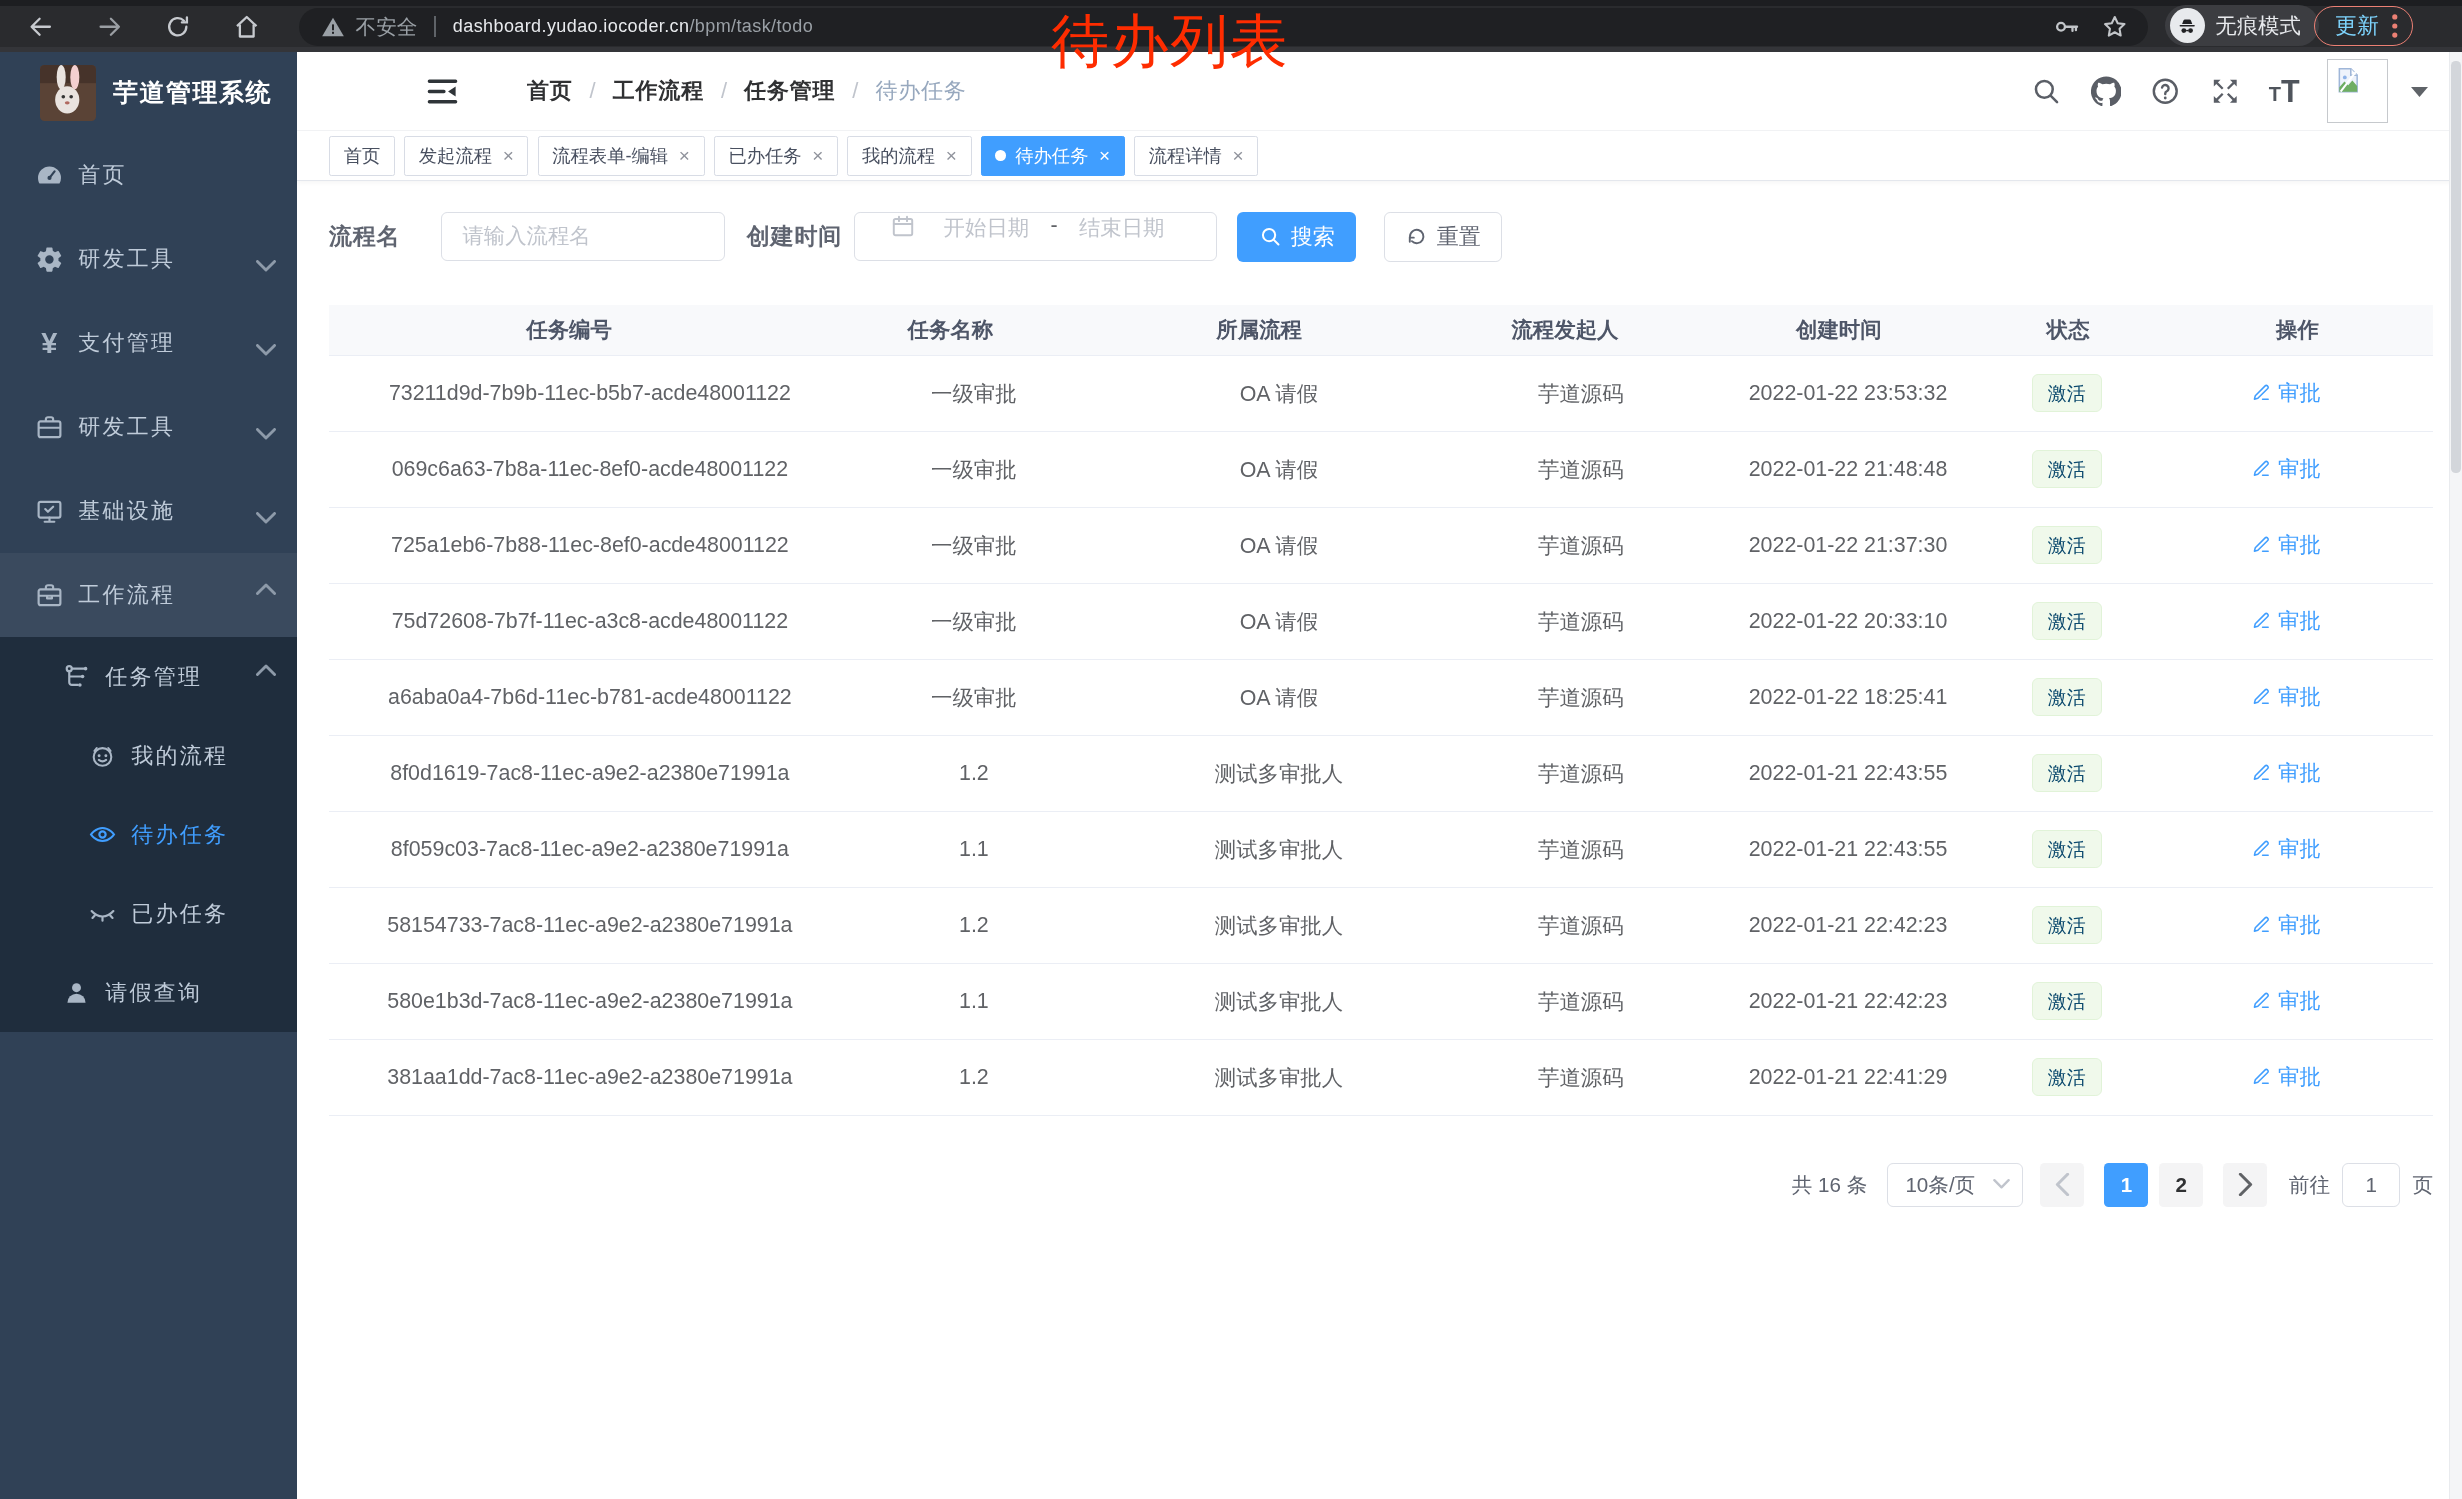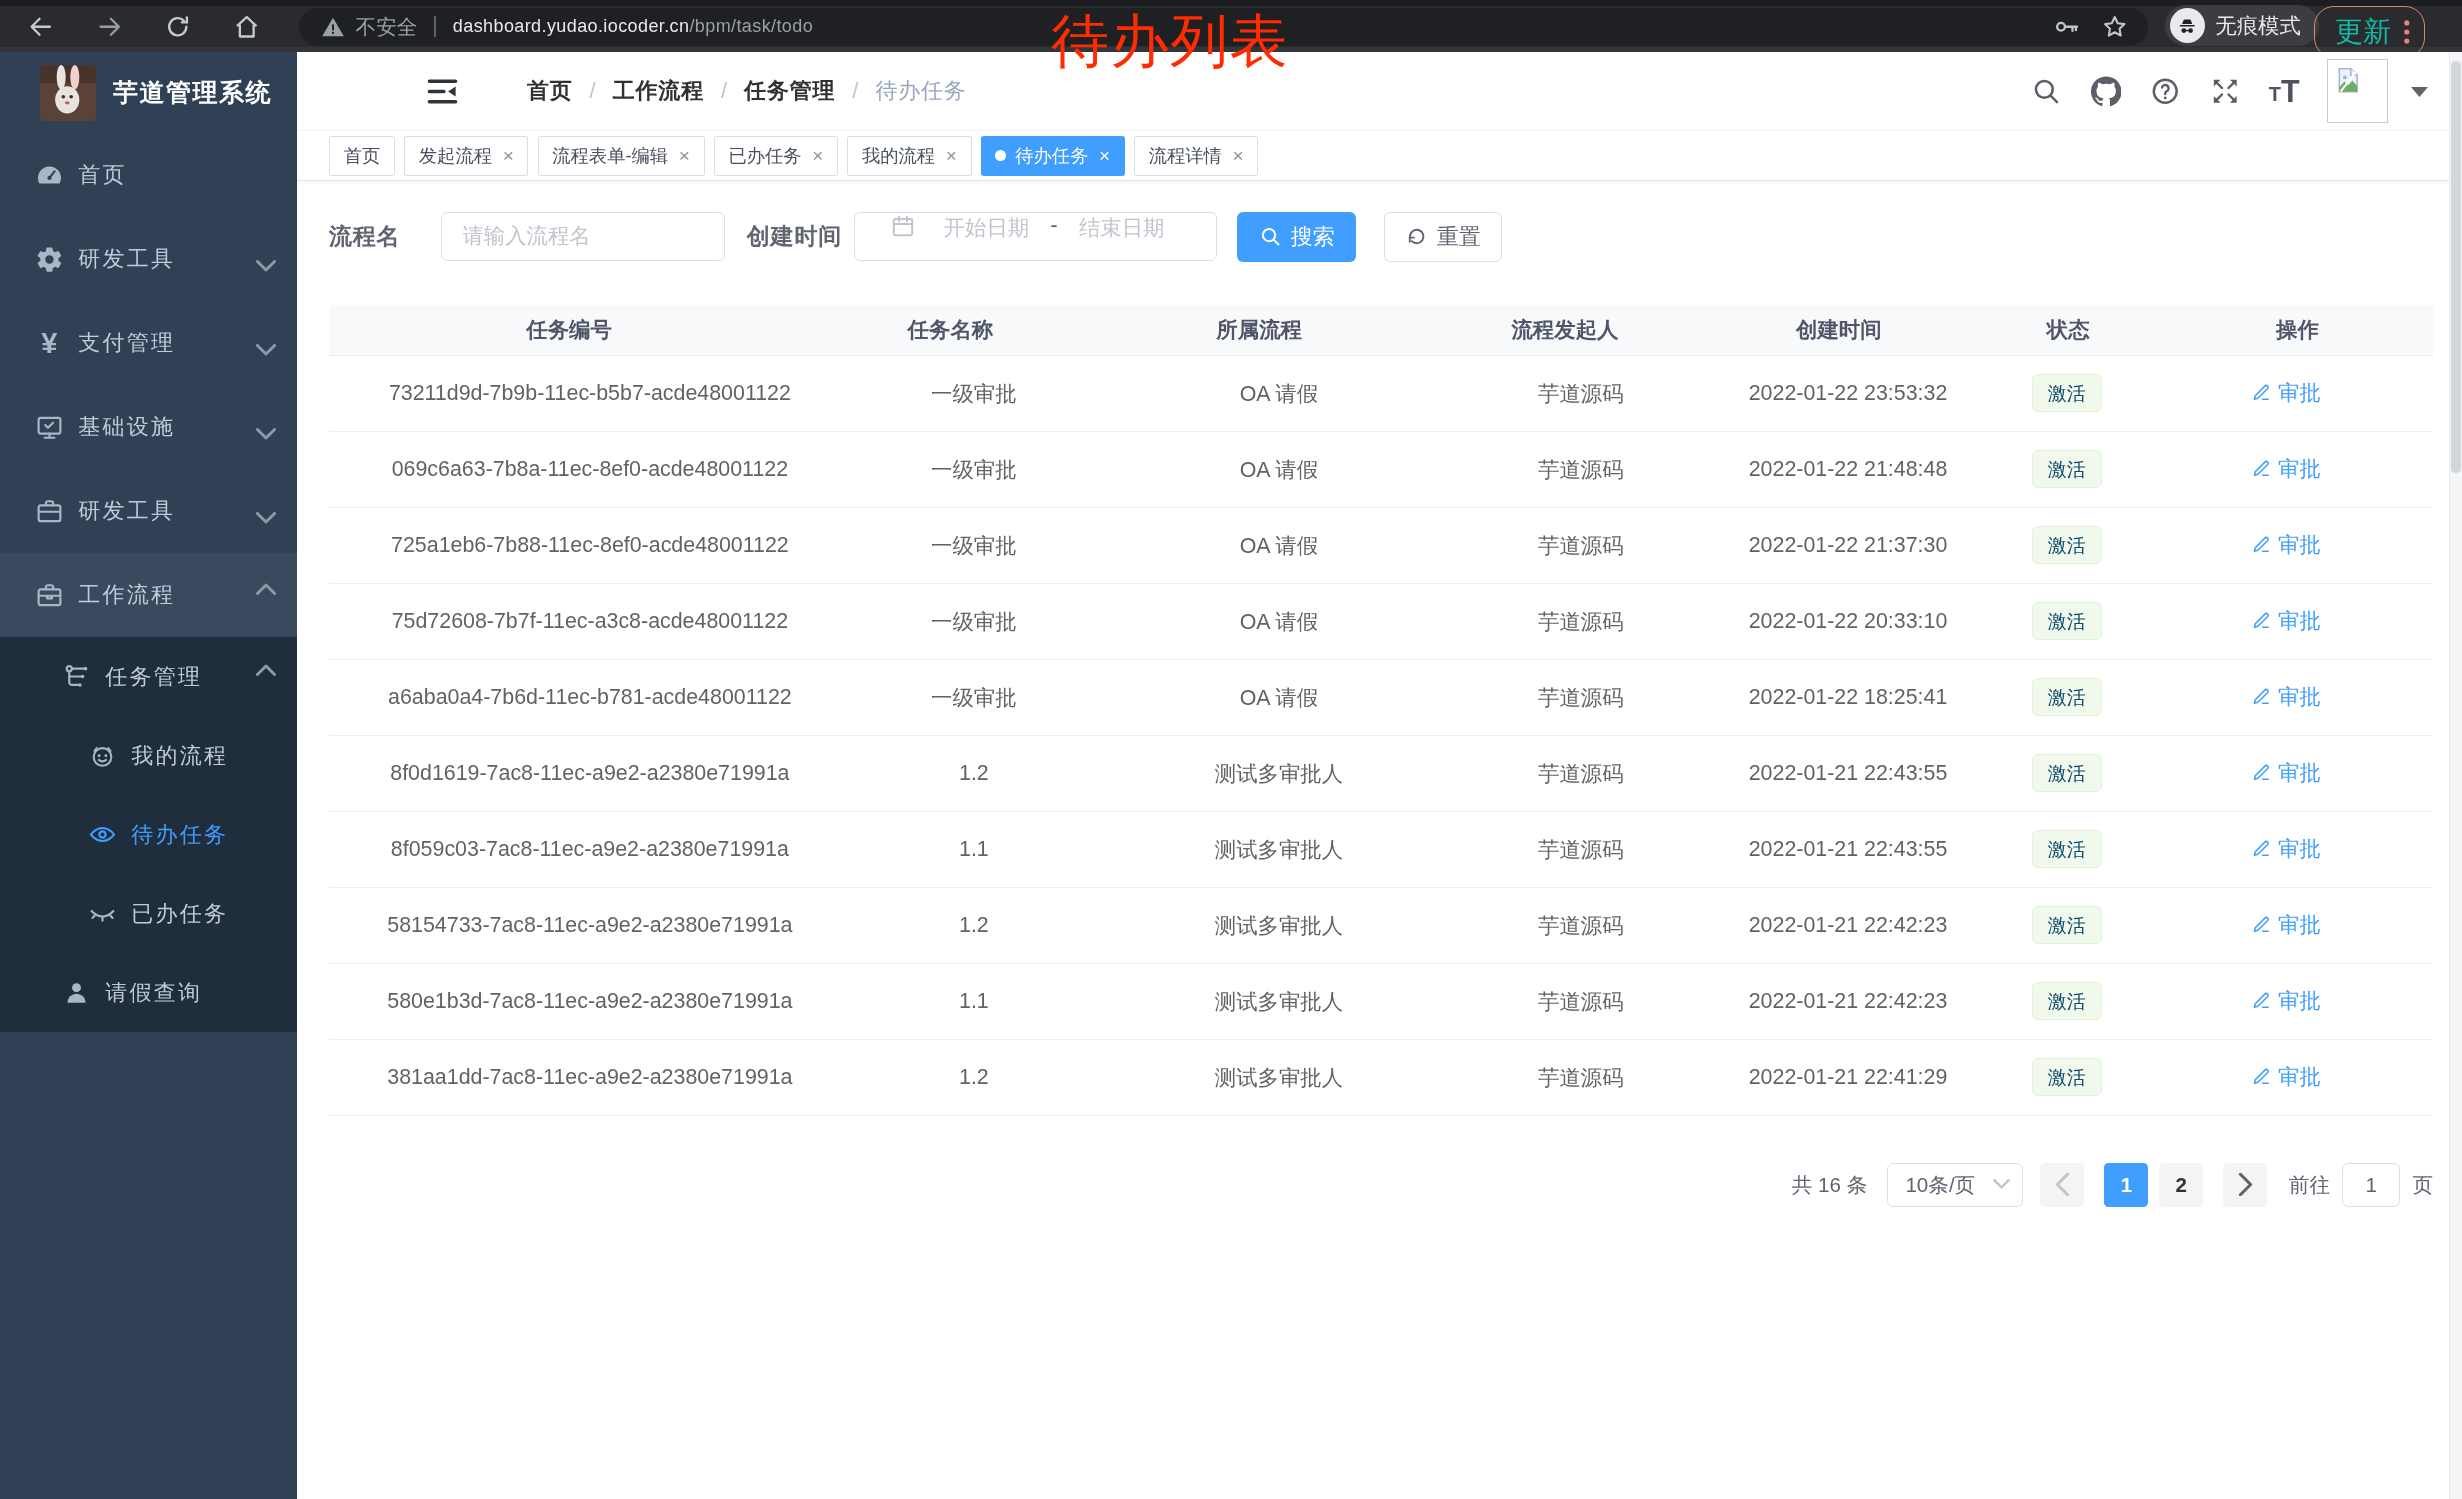--- a/index.html
+++ b/index.html
@@ -18,21 +18,21 @@
   .omnibox .sec-label{font-size:20.6px;margin-left:9.2px;color:#9aa0a6;}
   .omnibox .divider{width:1.5px;height:21.4px;background:#5f6368;margin:0 17px;}
   .omnibox .url{font-size:18px;letter-spacing:0.4px;white-space:nowrap;}
   .omnibox .url .host{color:#e8eaed;}
   .omnibox .url .path{color:#9aa0a6;}
   .omnibox .spacer{flex:1;}
   .omnibox .obicon{width:27.5px;height:27.5px;color:#c2c5c9;margin-right:20px;}
   .incog{position:absolute;left:2165px;top:5.3px;height:41px;border-radius:20.6px;background:#3c3d41;display:flex;align-items:center;padding:0 18.3px 0 4.6px;gap:10.7px;color:#e8eaed;font-size:21.4px;}
   .incog .disc{width:35px;height:35px;border-radius:50%;background:#e8eaed;display:flex;align-items:center;justify-content:center;}
   .incog .disc svg{width:24.4px;height:24.4px;}
-  .update{position:absolute;left:2314px;top:6.1px;height:52px;box-sizing:border-box;border-radius:20px;border:1.5px solid #ec8074;color:#14b8a6;display:flex;align-items:center;gap:12.2px;padding:0 13.7px 0 20px;font-size:28px;}
+  .update{position:absolute;left:2314px;top:6.1px;height:40px;box-sizing:border-box;border-radius:20px;border:1.5px solid #ec8074;color:#7dd3fc;display:flex;align-items:center;gap:12.2px;padding:0 13.7px 0 20px;font-size:22px;}
   .update .dots svg{width:7.6px;height:26px;display:block;}
 
   
   .annotation{position:absolute;left:1051px;top:9.2px;z-index:60;font-size:58px;line-height:1.1;color:#fe2c00;letter-spacing:1.5px;font-weight:500;}
 
   
   .app{position:absolute;top:52px;left:0;right:0;bottom:0;display:flex;}
   .sidebar{width:297px;flex-shrink:0;background:#304156;color:#bfcbd9;overflow:hidden;}
   .logo-row{height:81px;display:flex;align-items:center;padding-left:40px;gap:17px;}
   .logo-img{width:56px;height:56px;border-radius:4.6px;overflow:hidden;flex-shrink:0;}
@@ -235,38 +235,38 @@
             <span class="mi-icon">
               <span class="yen">¥</span>
             </span>
             <span class="mi-label">支付管理</span>
             <span class="mi-chev down"><svg viewBox="0 0 14 9" fill="none" stroke="currentColor" stroke-width="2" stroke-linecap="round" stroke-linejoin="round">
                 <path d="m1 1 6 6 6-6"></path>
               </svg></span>
           </div>
           <div class="menu-item lvl1">
             <span class="mi-icon">
+              <svg viewBox="0 0 24 24" fill="none" stroke="currentColor" stroke-width="1.8" stroke-linejoin="round">
+                <rect x="3" y="7" width="18" height="13" rx="1.5"></rect>
+                <path d="M9 7V5.2A1.7 1.7 0 0 1 10.7 3.5h2.6A1.7 1.7 0 0 1 15 5.2V7M3 12.2h18"></path>
+              </svg>
+            </span>
+            <span class="mi-label">研发工具</span>
+            <span class="mi-chev down"><svg viewBox="0 0 14 9" fill="none" stroke="currentColor" stroke-width="2" stroke-linecap="round" stroke-linejoin="round">
+                <path d="m1 1 6 6 6-6"></path>
+              </svg></span>
+          </div>
+          <div class="menu-item lvl1">
+            <span class="mi-icon">
               <svg viewBox="0 0 24 24" fill="none" stroke="currentColor" stroke-width="1.8" stroke-linecap="round" stroke-linejoin="round">
                 <rect x="3" y="4" width="18" height="13" rx="1.5"></rect>
                 <path d="m8.5 10 2.2 2.2L15 8M12 17v3.2M8 20.5h8"></path>
               </svg>
             </span>
             <span class="mi-label">基础设施</span>
-            <span class="mi-chev down"><svg viewBox="0 0 14 9" fill="none" stroke="currentColor" stroke-width="2" stroke-linecap="round" stroke-linejoin="round">
-                <path d="m1 1 6 6 6-6"></path>
-              </svg></span>
-          </div>
-          <div class="menu-item lvl1">
-            <span class="mi-icon">
-              <svg viewBox="0 0 24 24" fill="none" stroke="currentColor" stroke-width="1.8" stroke-linejoin="round">
-                <rect x="3" y="7" width="18" height="13" rx="1.5"></rect>
-                <path d="M9 7V5.2A1.7 1.7 0 0 1 10.7 3.5h2.6A1.7 1.7 0 0 1 15 5.2V7M3 12.2h18"></path>
-              </svg>
-            </span>
-            <span class="mi-label">研发工具</span>
             <span class="mi-chev down"><svg viewBox="0 0 14 9" fill="none" stroke="currentColor" stroke-width="2" stroke-linecap="round" stroke-linejoin="round">
                 <path d="m1 1 6 6 6-6"></path>
               </svg></span>
           </div>
           <div class="menu-item lvl1 open-parent">
             <span class="mi-icon">
               <svg viewBox="0 0 24 24" fill="none" stroke="currentColor" stroke-width="1.8" stroke-linejoin="round">
                 <rect x="3" y="7" width="18" height="13" rx="1.5"></rect>
                 <path d="M9 7V5.2A1.7 1.7 0 0 1 10.7 3.5h2.6A1.7 1.7 0 0 1 15 5.2V7M3 12.2h18M10 12v2.4h4V12"></path>
               </svg>

